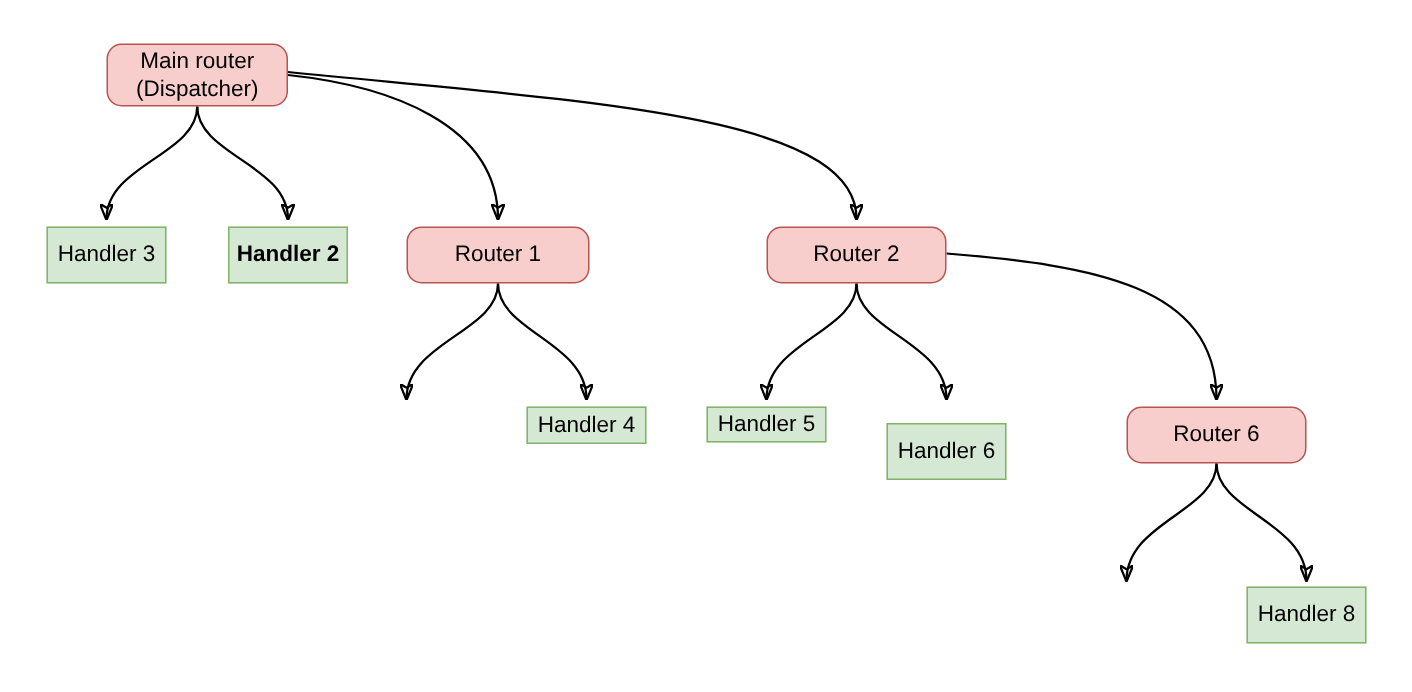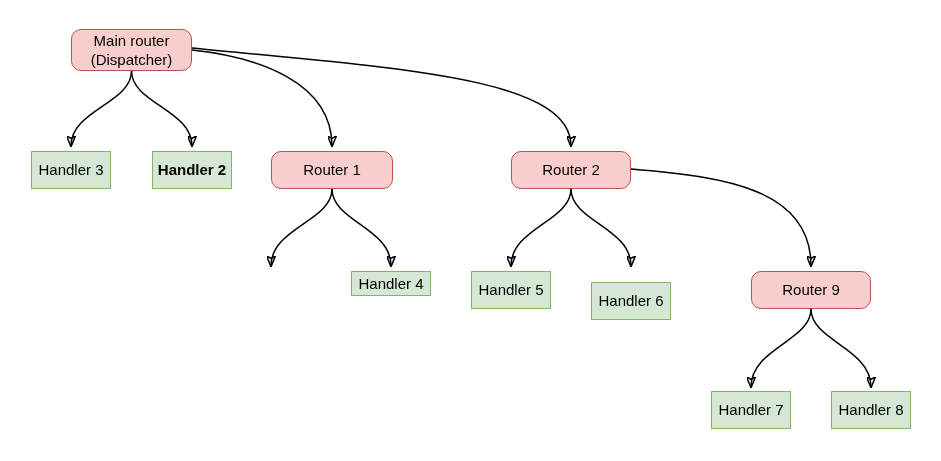--- a/index.html
+++ b/index.html
@@ -83,23 +83,22 @@
 
   <div class="node handler" style="left:152px; top:151px; width:80px; height:38px;font-weight:bold;">Handler 2</div>
 
   <div class="node router" style="left:271px; top:151px; width:122px; height:38px;">Router 1</div>
 
   <div class="node router" style="left:511px; top:151px; width:120px; height:38px;">Router 2</div>
 
 
   <div class="node handler" style="left:351px; top:271px; width:80px; height:25px;">Handler 4</div>
 
-  <div class="node handler" style="left:471px; top:271px; width:80px; height:38px;">Handler 5</div>
+  <div class="node handler" style="left:471px; top:271px; width:80px; height:24px;">Handler 5</div>
 
   <div class="node handler" style="left:591px; top:271px; width:80px; height:38px;margin-top:11px;">Handler 6</div>
 
-  <div class="node router" style="left:751px; top:271px; width:120px; height:38px;">Router 9</div>
+  <div class="node router" style="left:751px; top:271px; width:120px; height:38px;">Router 6</div>
 
-  <div class="node handler" style="left:711px; top:391px; width:80px; height:38px;">Handler 7</div>
 
   <div class="node handler" style="left:831px; top:391px; width:80px; height:38px;">Handler 8</div>
 
 </div>
 
 </body></html>

